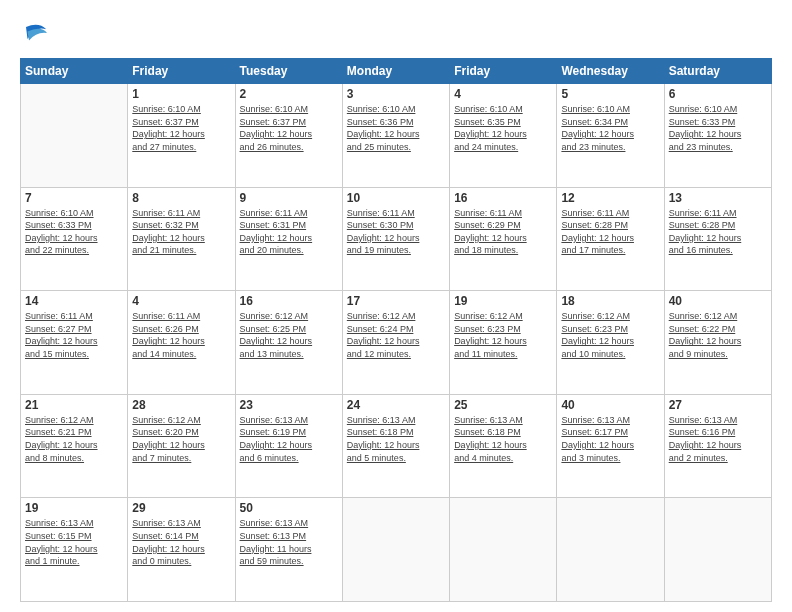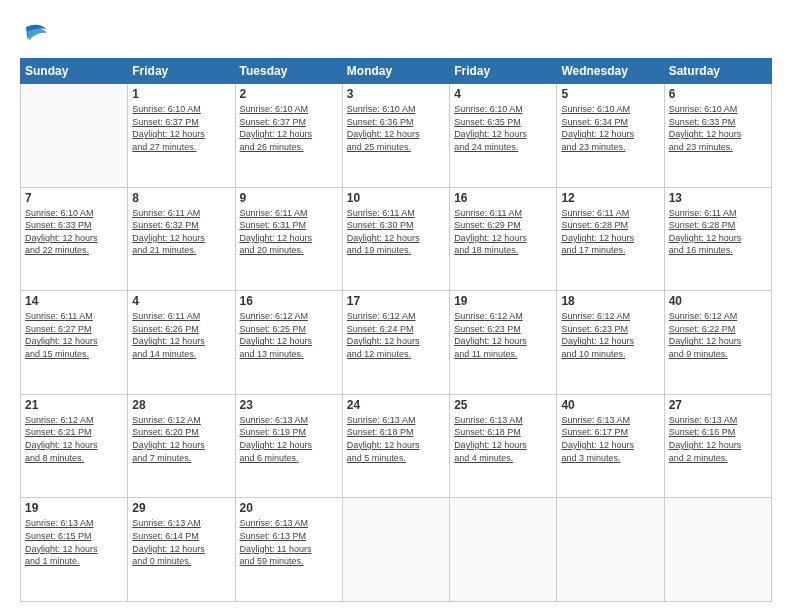--- a/index.html
+++ b/index.html
@@ -335,21 +335,21 @@
 and 1 minute.</div>
           </td>
           <td>
             <span class="day-num">29</span>
             <div class="day-info" style="white-space: pre-line;">Sunrise: 6:13 AM
 Sunset: 6:14 PM
 Daylight: 12 hours
 and 0 minutes.</div>
           </td>
           <td>
-            <span class="day-num">20</span>
+            <span class="day-num">50</span>
             <div class="day-info" style="white-space: pre-line;">Sunrise: 6:13 AM
 Sunset: 6:13 PM
 Daylight: 11 hours
 and 59 minutes.</div>
           </td>
           <td class="empty-cell"></td>
           <td class="empty-cell"></td>
           <td class="empty-cell"></td>
           <td class="empty-cell"></td>
         </tr>

